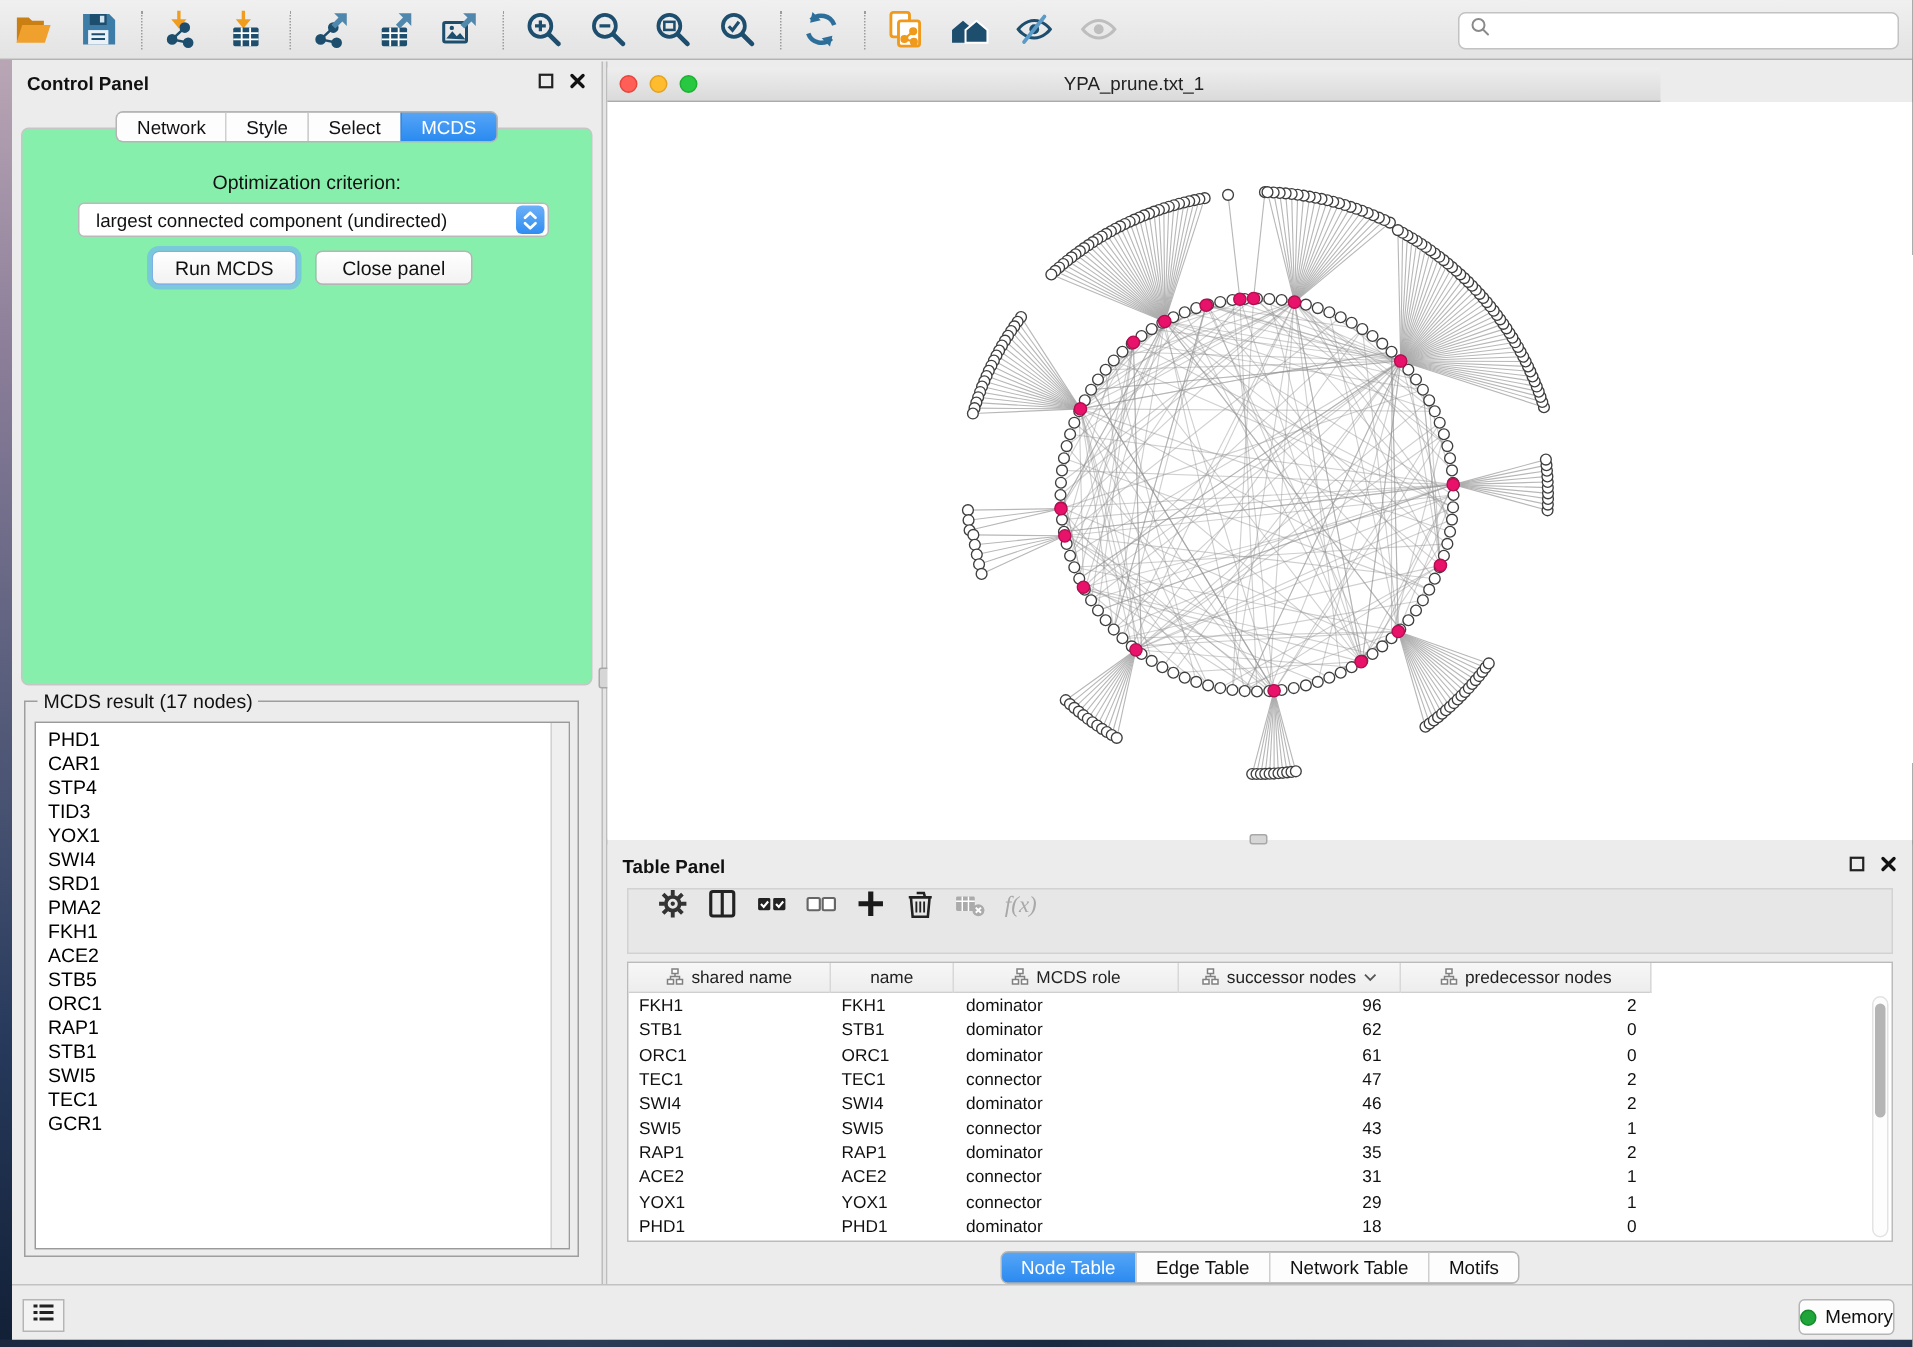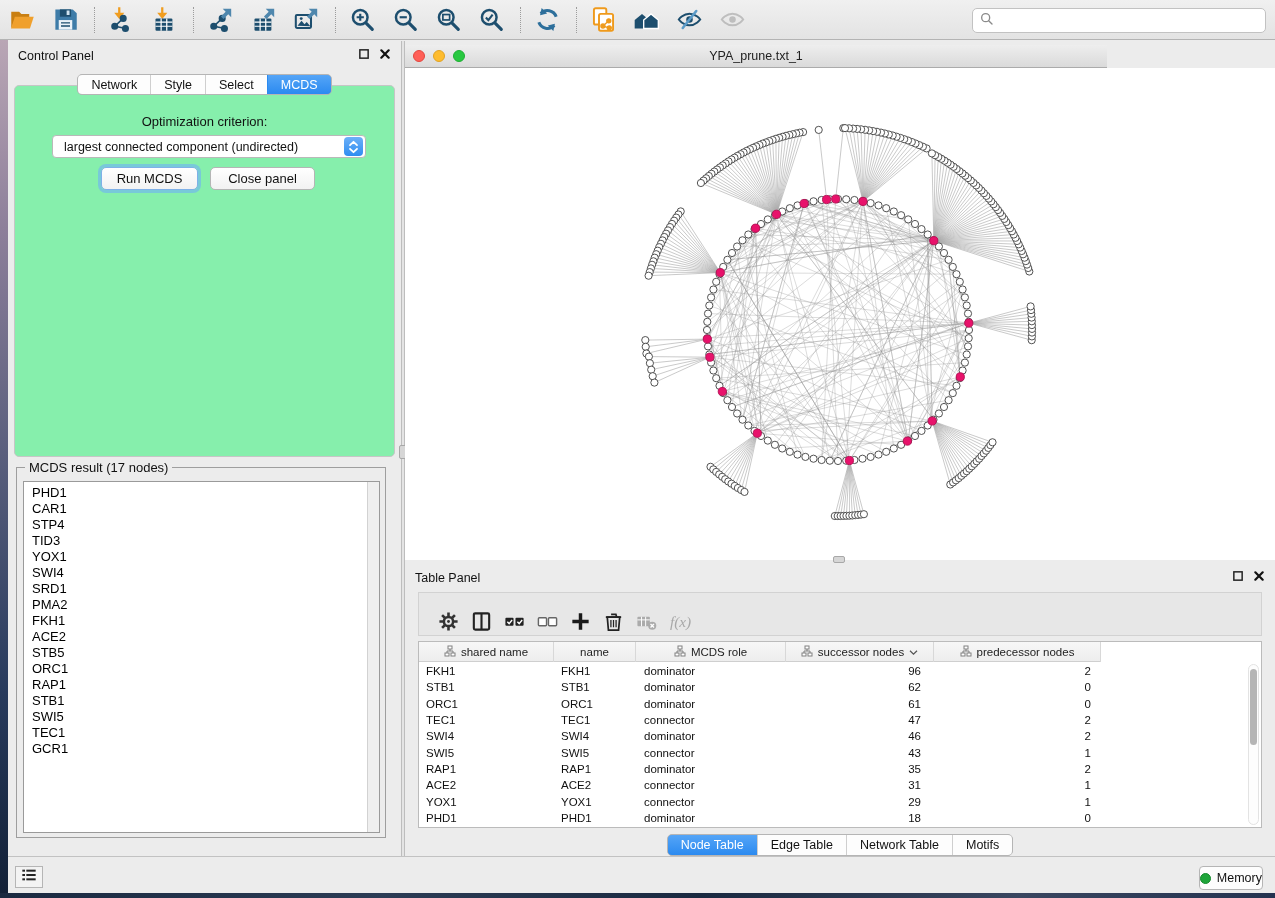--- a/index.html
+++ b/index.html
@@ -21,21 +21,21 @@
   .tb-btn svg { display:block; }
   #search-box { position:absolute; right:9px; top:8px; width:294px; height:25px; background:#fff;
     border:1px solid #c2c2c2; border-radius:5px; display:flex; align-items:center; padding-left:6px; }
   #search-box input { border:none; outline:none; flex:1; height:100%; font-size:12px; background:transparent; }
 
   
   #control-panel { position:absolute; left:8px; top:41px; width:393px; height:815px; background:#ececec; }
   #cp-splitter { position:absolute; left:401px; top:41px; width:4px; height:815px; background:#e4e4e4; border-left:1px solid #bdbdbd; border-right:1px solid #bdbdbd; }
   #cp-splitter .handle { position:absolute; left:-3px; top:404px; width:8px; height:14px; background:#d6d6d6; border:1px solid #a8a8a8; border-radius:2px; }
   .panel-title-row { position:relative; height:26px; }
-  .panel-title { position:absolute; left:10px; top:8px; font-size:12.5px; color:#111; }
+  .panel-title { position:absolute; left:10px; top:8px; font-size:12.5px; color:#111;font-weight:bold; }
   .win-ctrls { position:absolute; right:10px; top:7px; display:flex; gap:9px; align-items:center; }
   .win-ctrls span { display:flex; }
 
   #cp-tabs { position:absolute; left:0; top:33px; width:100%; display:flex; justify-content:center; z-index:3; }
   .tabset { display:flex; border:1px solid #b5b5b5; border-radius:5px; overflow:hidden; background:#a3a3a3; height:21px; }
   .tabset .tab { padding:0 13px; font-size:12.5px; color:#111; display:flex; align-items:center; border-left:1px solid #cfcfcf; background:#fdfdfd; cursor:default; }
   .tabset .tab:first-child { border-left:none; }
   .tabset .tab.sel { background:linear-gradient(#55a5f7,#2b8af0); color:#fff; border-left-color:#2b8af0; }
 
   #cp-content { position:absolute; left:6px; top:44px; width:381px; height:372px; border:1px solid #c6c6c6; border-radius:5px; background:#86efac; }
@@ -65,21 +65,21 @@
   #net-canvas { position:absolute; left:0; top:23px; width:870px; height:492px; background:#fff; }
   #net-canvas svg { display:block; }
   #net-hsplit-handle { position:absolute; left:428px; bottom:-4px; width:12px; height:7px; background:#d6d6d6; border:1px solid #a8a8a8; border-radius:2px; z-index:4; }
   .iedges line { stroke:#8f8f8f; stroke-width:.75; opacity:.42; }
   .fedges line { stroke:#ababab; stroke-width:.75; opacity:.85; }
   .wnode { fill:#fff; stroke:#3f3f3f; stroke-width:.9; }
   .hubnode { stroke:#b30d52; stroke-width:.9; }
 
   
   #table-panel { position:absolute; left:405px; top:563px; width:870px; height:293px; background:#ececec; }
-  #tp-toolbar { position:absolute; left:13px; top:29px; width:844px; height:44px; background:#e7e7e7; border:1px solid #d2d2d2; display:flex; align-items:flex-end; gap:9px; padding-left:17px; }
+  #tp-toolbar { position:absolute; left:13px; top:29px; width:844px; height:44px; background:#e7e7e7; border:1px solid #d2d2d2; display:flex; align-items:flex-start; gap:9px; padding-left:17px; }
   .tp-btn { display:flex; align-items:center; justify-content:center; width:24px; height:24px; cursor:default; }
   #node-table { position:absolute; left:13px; top:78px; width:844px; height:187px; background:#fff; border:1px solid #bbb; overflow:hidden; }
   .thead { position:absolute; left:0; top:0; height:20px; display:flex; background:linear-gradient(#f7f7f7,#ededed); border-bottom:1px solid #cfcfcf; }
   .th { display:flex; align-items:center; justify-content:center; gap:5px; font-size:11.5px; color:#222; border-right:1px solid #d8d8d8; height:20px; }
   .trow { display:flex; height:16.3px; align-items:center; }
   .td { font-size:11.5px; color:#111; white-space:nowrap; overflow:hidden; }
   .td.num { text-align:right; }
   #tbl-scroll { position:absolute; right:2px; top:22px; bottom:2px; width:11px; background:#fdfdfd; border:1px solid #e3e3e3; border-radius:6px; }
   #tbl-scroll .thumb { position:absolute; left:1px; top:4px; width:7px; height:76px; background:#b5b5b5; border-radius:4px; }
   #tp-tabs { position:absolute; left:0; bottom:0; width:100%; display:flex; justify-content:center; z-index:3; }

